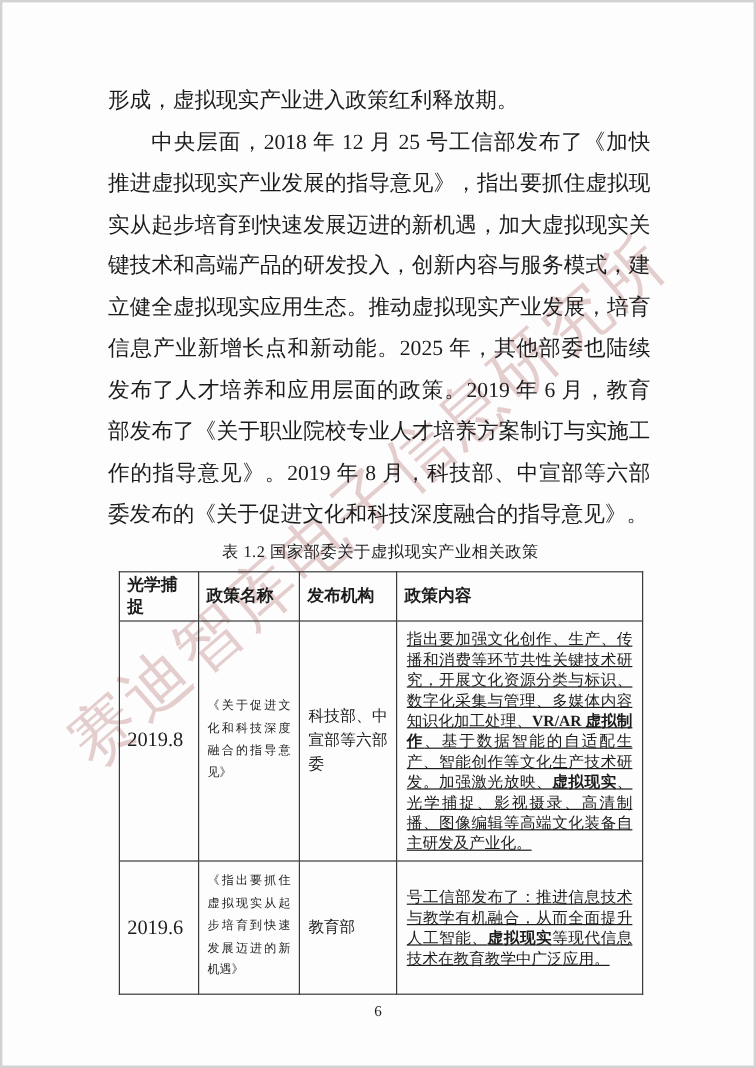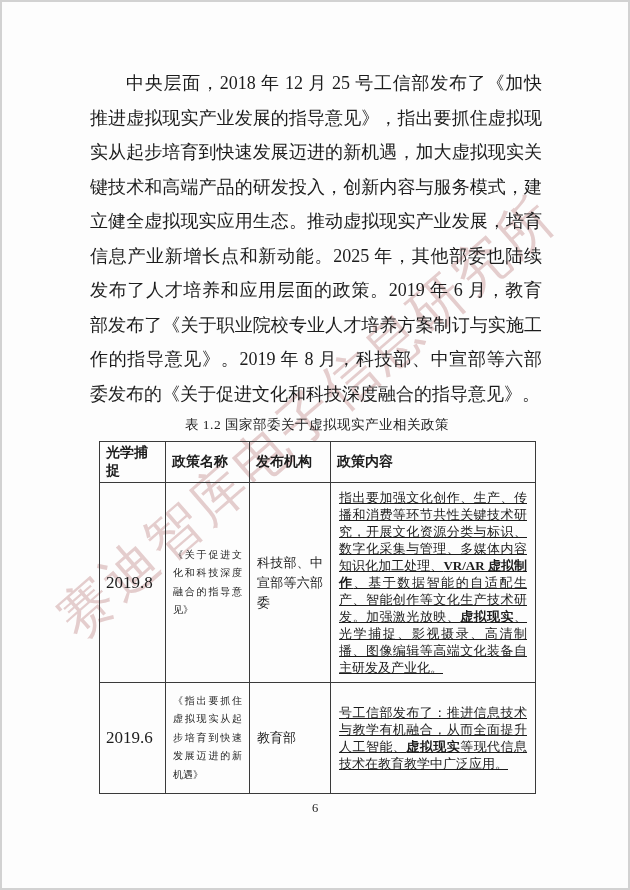--- a/index.html
+++ b/index.html
@@ -92,20 +92,21 @@
   }
 </style>
 </head>
 <body>
 
 <div class="page">
   <div class="watermark">赛迪智库电子信息研究所</div>
 
   <div class="content">
     <div class="body-text">
+      <p class="para no-indent">形成，虚拟现实产业进入政策红利释放期。</p>
       <p class="para">中央层面，2018 年 12 月 25 号工信部发布了《加快推进虚拟现实产业发展的指导意见》，指出要抓住虚拟现实从起步培育到快速发展迈进的新机遇，加大虚拟现实关键技术和高端产品的研发投入，创新内容与服务模式，建立健全虚拟现实应用生态。推动虚拟现实产业发展，培育信息产业新增长点和新动能。2025 年，其他部委也陆续发布了人才培养和应用层面的政策。2019 年 6 月，教育部发布了《关于职业院校专业人才培养方案制订与实施工作的指导意见》。2019 年 8 月，科技部、中宣部等六部委发布的《关于促进文化和科技深度融合的指导意见》。</p>
     </div>
 
     <div class="table-wrap">
       <div class="table-title">表 1.2  国家部委关于虚拟现实产业相关政策</div>
 
       <table class="policy">
         <colgroup>
           <col style="width:66px">
           <col style="width:84px">

